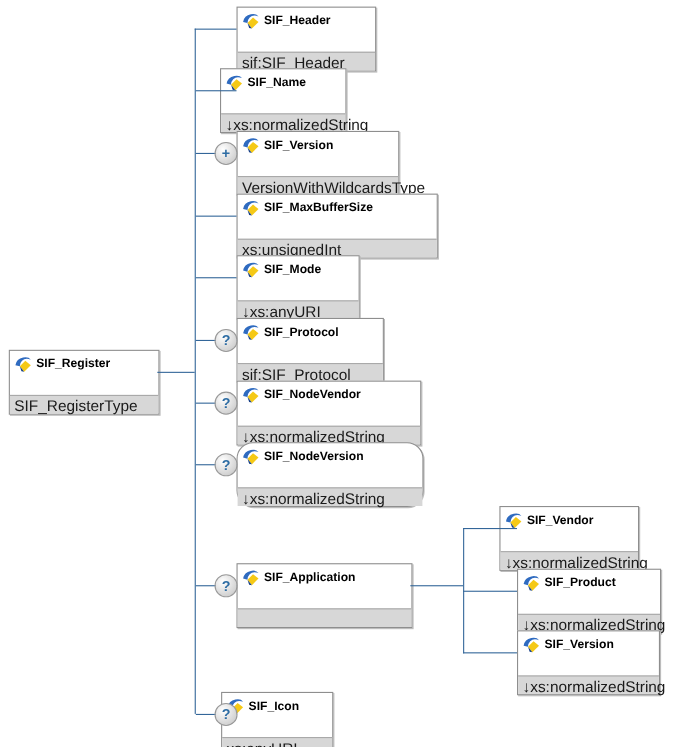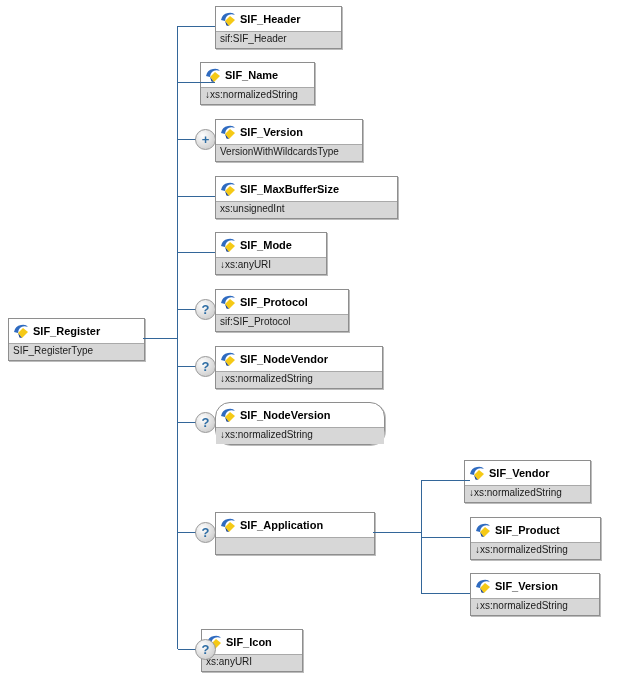--- a/index.html
+++ b/index.html
@@ -16,21 +16,21 @@
   .node-title {
     display:flex; align-items:center;
     height:22px; padding:1px 6px 1px 4px;
     font-weight:bold; font-size:11px; color:#000;
     white-space:nowrap;
   }
   .el-icon { width:16px; height:15px; margin-right:4px; flex:0 0 auto; }
   .node-type {
     height:14px; padding:1px 20px 1px 4px;
     background:#d7d7d7; border-top:1px solid #a9a9a9;
-    font-size:10px; color:#1a1a1a; white-space:nowrap;
+    font-size:14px; color:#1a1a1a; white-space:nowrap;margin-top:16px;
   }
   .indicator {
     position:absolute; width:19px; height:19px;
     border:1px solid #989898; border-radius:50%;
     background:radial-gradient(circle at 35% 30%, #ffffff 0%, #e3e3e3 45%, #c2c2c2 100%);
     color:#2e6da4; font-weight:bold; font-size:13px;
     text-align:center; line-height:19px;
     z-index:5;
   }
   .hline, .vline { position:absolute; background:#336699; z-index:1; }
@@ -185,21 +185,21 @@
       <svg class="el-icon" viewBox="0 0 16 15">
           <path d="M1 8 Q2 2 8 1 Q13 0 15 3 Q10 1 7 4 Q5 6 5 9 Z" fill="#2f6bc0"></path>
           <path d="M5 9 L10 4 L15 8 L9 14 Z" fill="#f5c916"></path>
           <path d="M5 9 L9 14 L6.5 13.5 Z" fill="#163f87"></path>
         </svg>
       <span>SIF_Icon</span>
     </div>
     <div class="node-type">xs:anyURI</div>
   </div>
 
-  <div class="node" style="left:464px; top:460px; width:125px;">
+  <div class="node" style="left:454px; top:460px; width:125px;">
     <div class="node-title">
       <svg class="el-icon" viewBox="0 0 16 15">
           <path d="M1 8 Q2 2 8 1 Q13 0 15 3 Q10 1 7 4 Q5 6 5 9 Z" fill="#2f6bc0"></path>
           <path d="M5 9 L10 4 L15 8 L9 14 Z" fill="#f5c916"></path>
           <path d="M5 9 L9 14 L6.5 13.5 Z" fill="#163f87"></path>
         </svg>
       <span>SIF_Vendor</span>
     </div>
     <div class="node-type">↓xs:normalizedString</div>
   </div>

